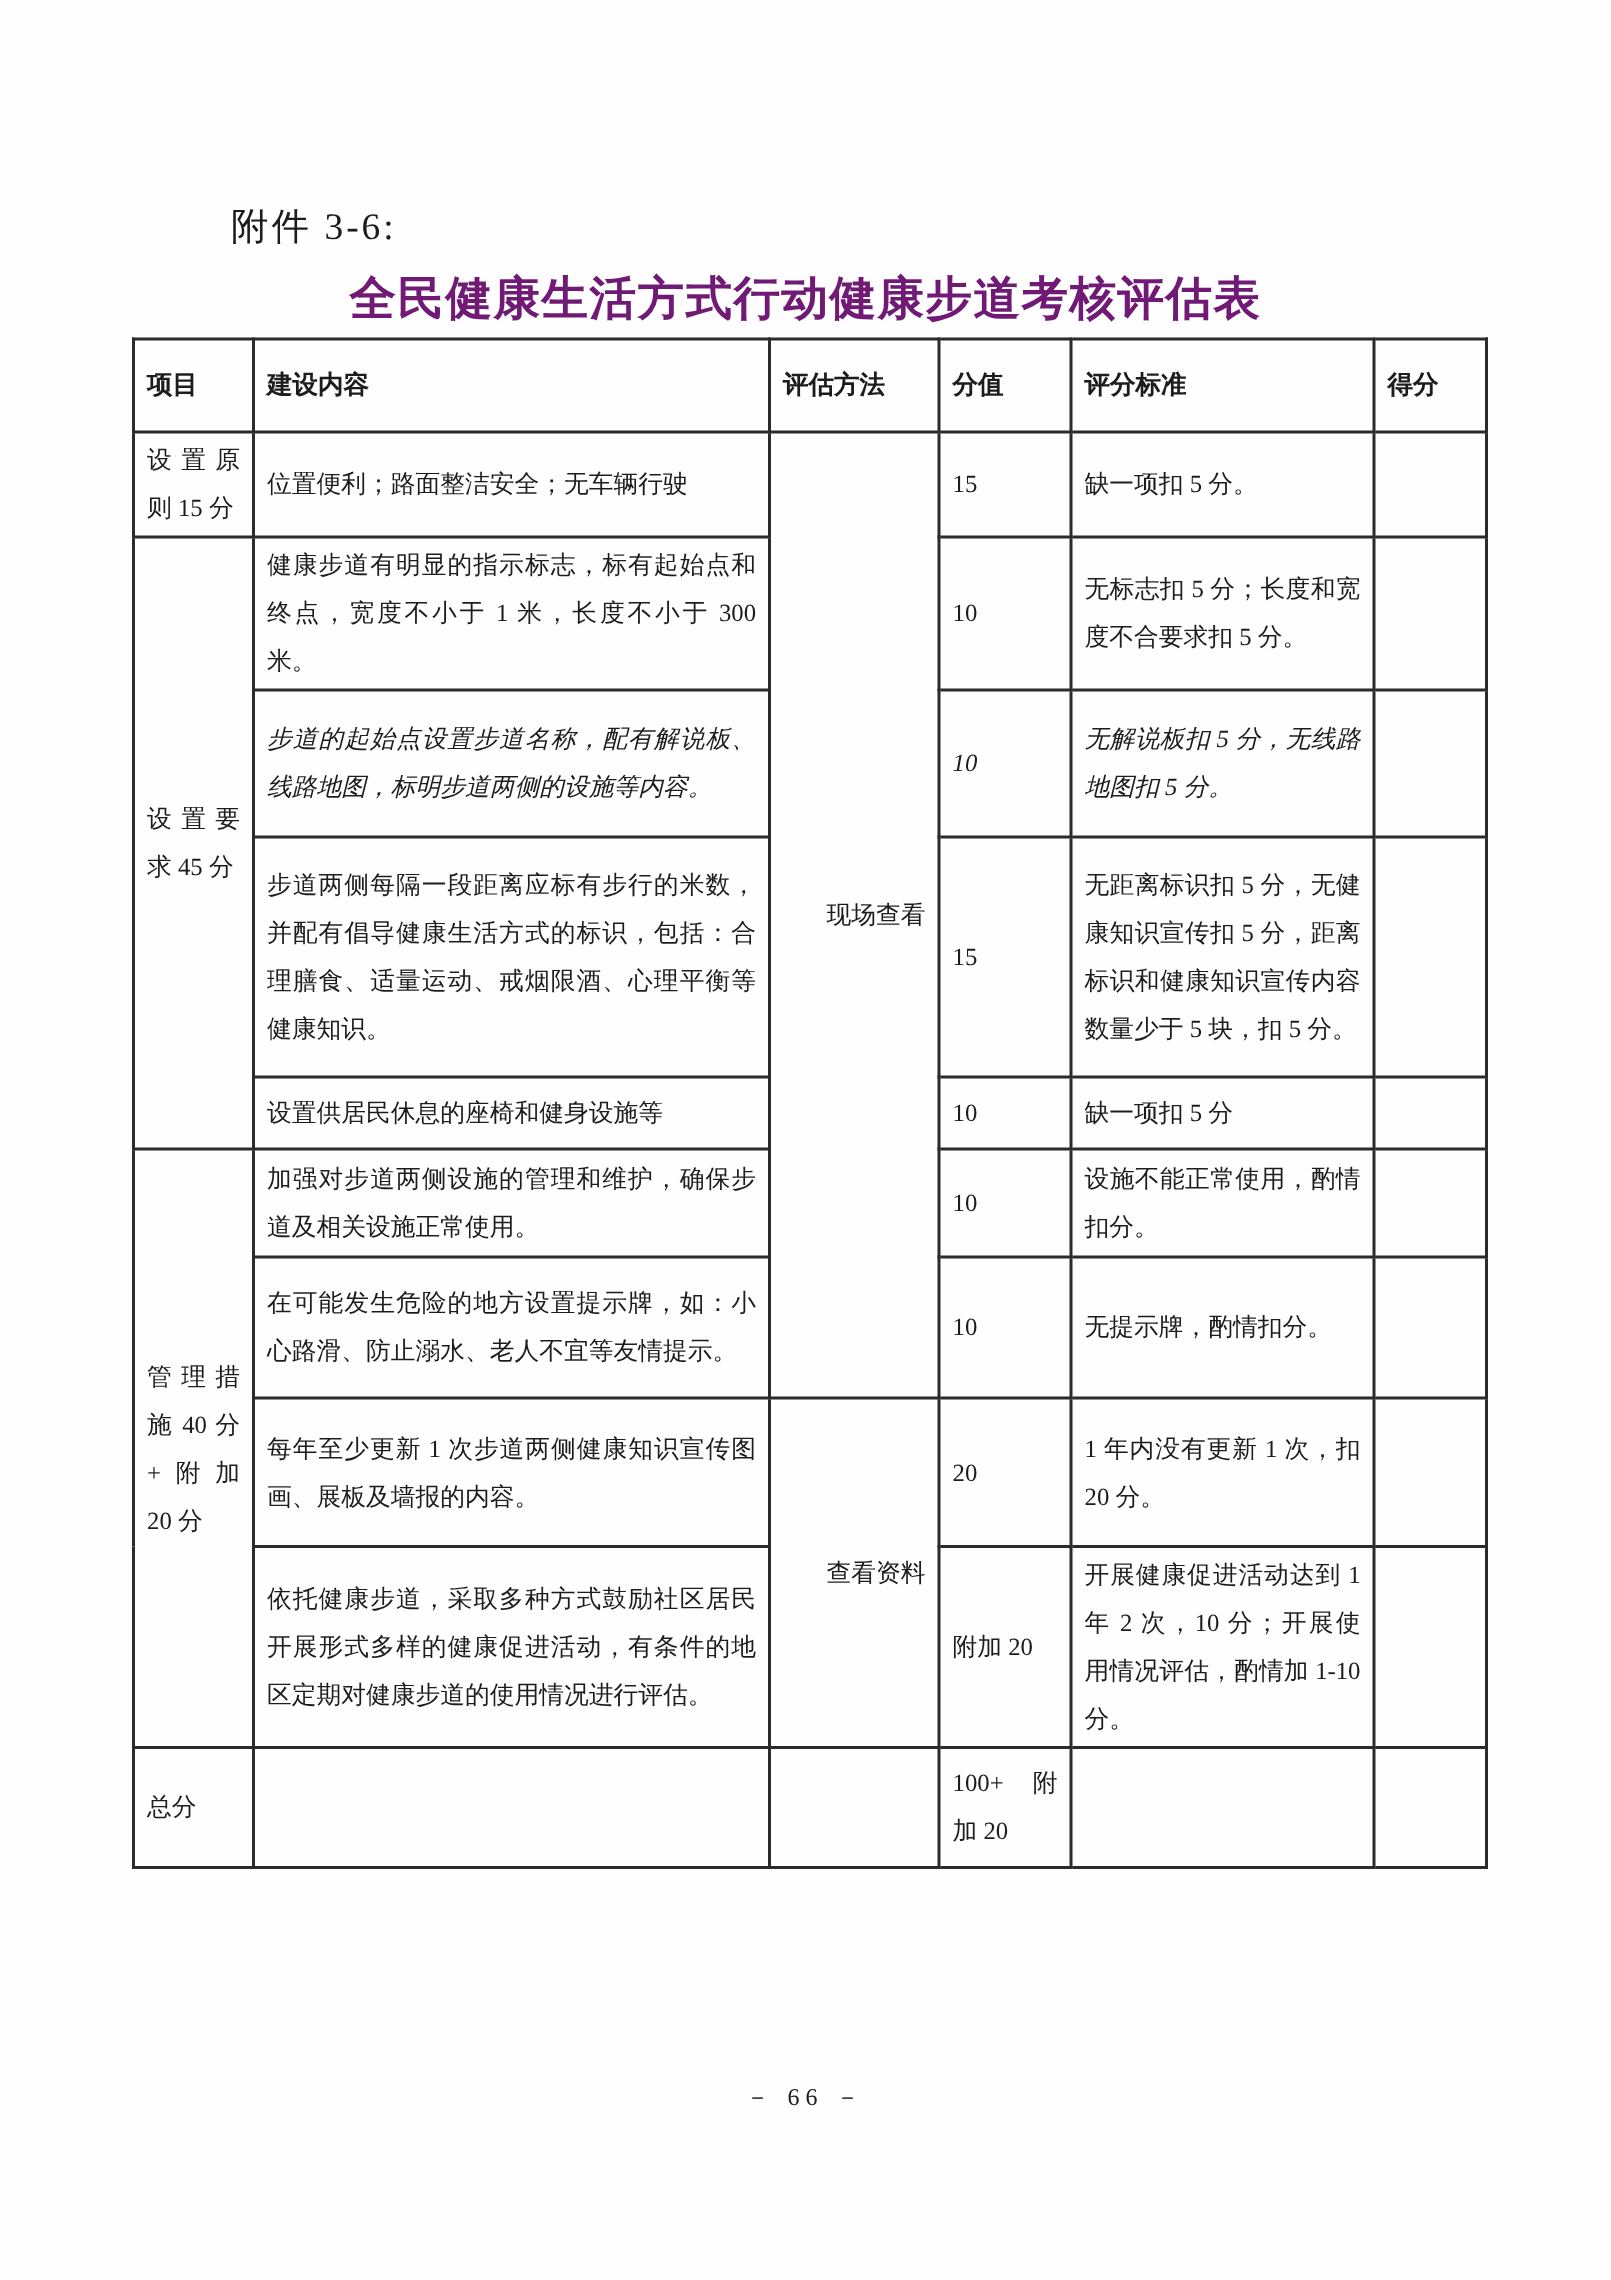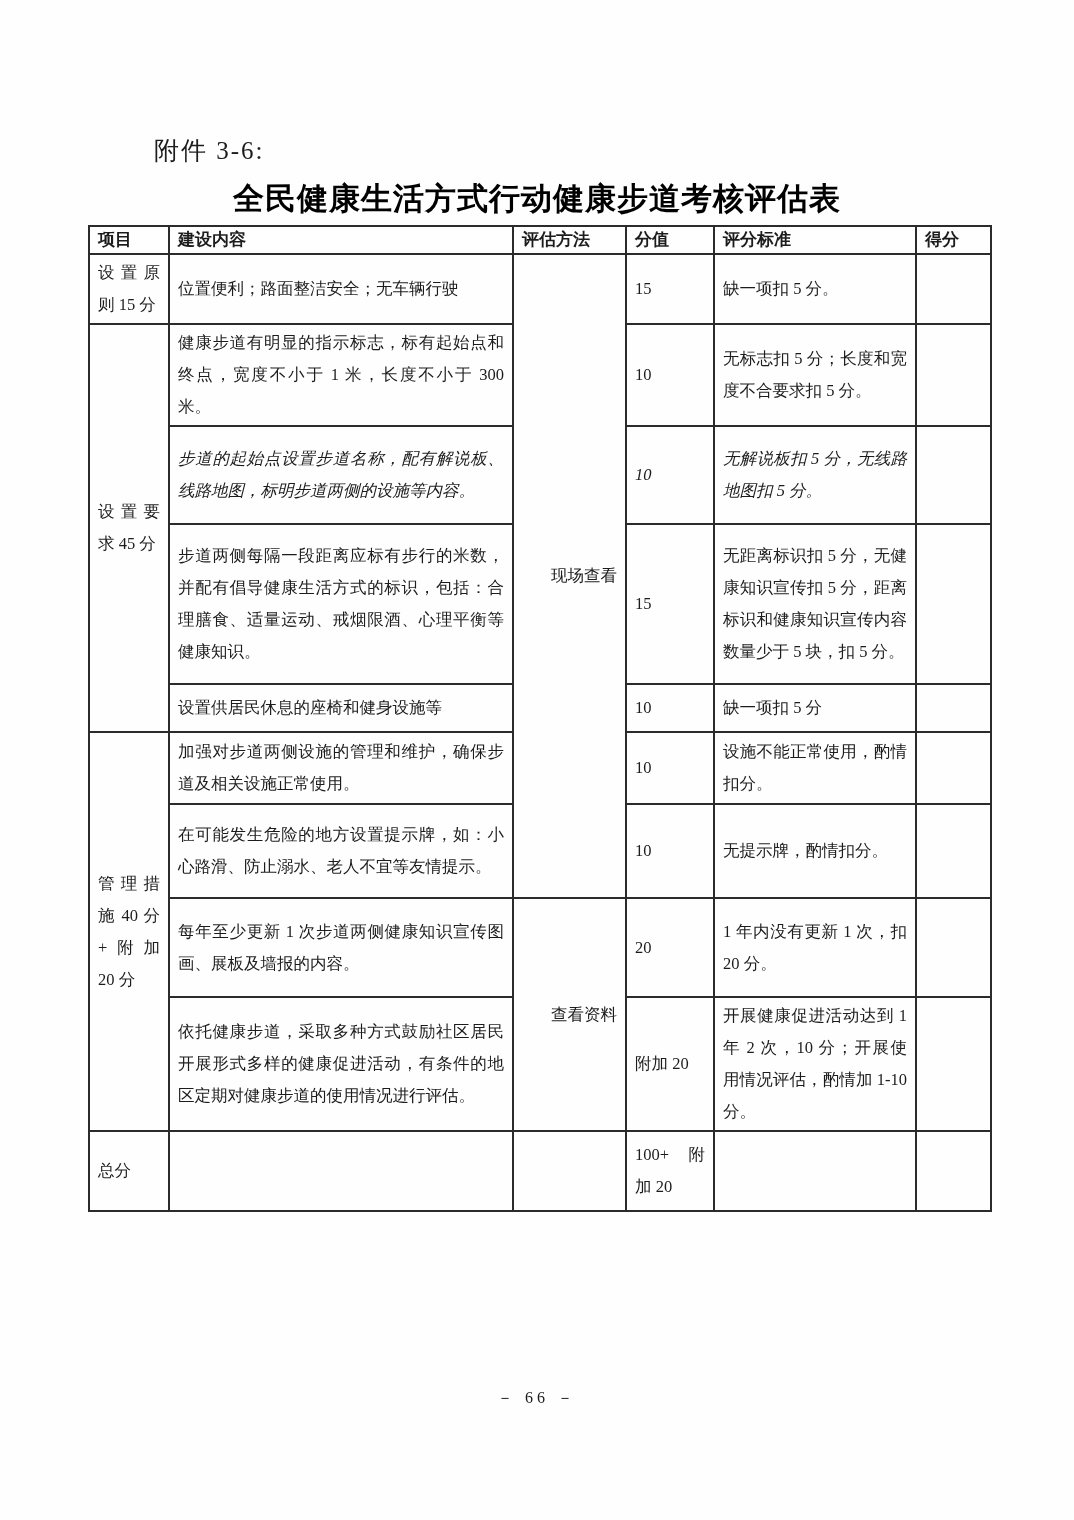--- a/index.html
+++ b/index.html
@@ -23,21 +23,21 @@
   .doc-title {
     position: absolute;
     top: 178px;
     left: 0;
     width: 100%;
     text-align: center;
     font-family: "Liberation Sans", "DejaVu Sans", sans-serif;
     font-weight: bold;
     font-size: 31px;
     letter-spacing: 1px;
-    color: #000000;
+    color: #701a75;
   }
   table.eval-table {
     position: absolute;
     left: 88px;
     top: 225px;
     width: 902px;
     border-collapse: collapse;
     table-layout: fixed;
   }
   .eval-table th, .eval-table td {
@@ -49,21 +49,21 @@
     text-align: justify;
     overflow: hidden;
     word-break: normal;
   }
   .eval-table th {
     font-family: "Liberation Sans", "DejaVu Sans", sans-serif;
     font-weight: bold;
     font-size: 17px;
     line-height: 22px;
     text-align: left;
-    padding: 1px 8px;
+    padding: 18px 8px;
     height: 24px;
   }
   td.cell-method { text-align: right; }
   td.cell-score  { text-align: justify; }
   tr.row-h1  { height: 66px; }
   tr.row-h2  { height: 98px; }
   tr.row-h3  { height: 98px; font-style: italic; }
   tr.row-h4  { height: 160px; padding-left: 19px; }
   tr.row-h5  { height: 48px; }
   tr.row-h6  { height: 72px; }

